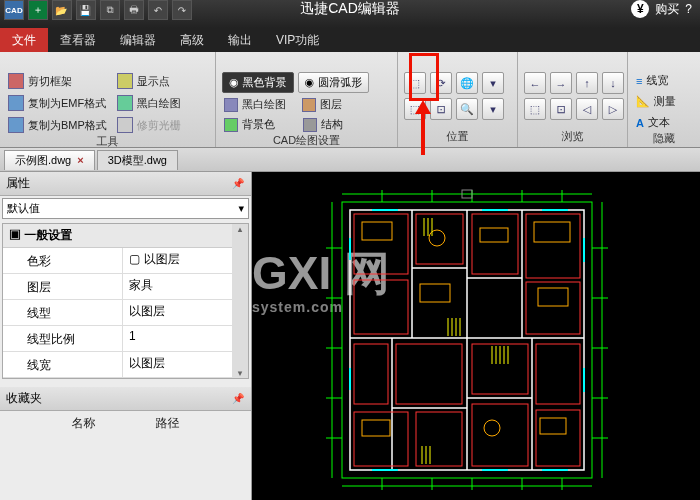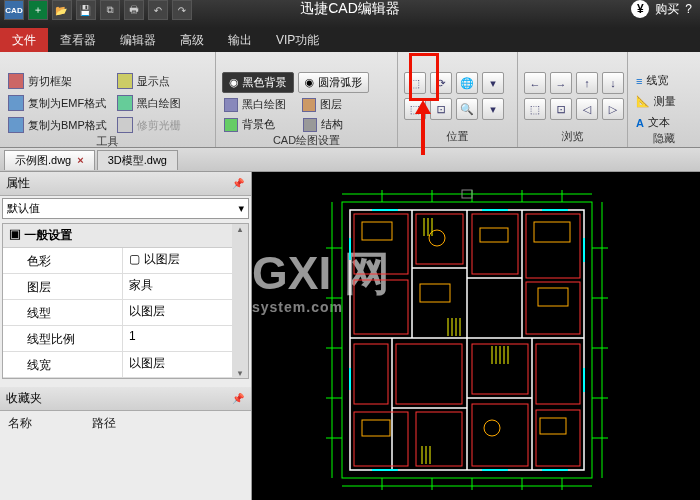--- a/index.html
+++ b/index.html
@@ -37,21 +37,21 @@
   .panel-h { background: linear-gradient(#e4e4e4,#d0d0d0); padding: 3px 6px; border-bottom: 1px solid #aaa; display: flex; justify-content: space-between; align-items: center; }
   .pin { font-size: 10px; }
   .combo { margin: 2px; border: 1px solid #999; background: #fff; padding: 2px 4px; font-size: 11px; display: flex; justify-content: space-between; align-items: center; }
   .prop-body { flex: 0 0 auto; background: #fff; border: 1px solid #aaa; margin: 2px; position: relative; }
   .prop-row { display: flex; border-bottom: 1px solid #ddd; }
   .prop-k { width: 120px; padding: 5px 6px 3px 24px; border-right: 1px solid #ddd; }
   .prop-v { flex: 1; padding: 3px 6px; }
   .prop-hd { background: #e8e8e8; font-weight: bold; padding: 3px 6px; border-bottom: 1px solid #ccc; }
   .prop-hd::before { content: "▣ "; }
   .scroll-hint { position: absolute; right: 0; top: 0; bottom: 0; width: 16px; background: #ddd; display: flex; flex-direction: column; justify-content: space-between; align-items: center; font-size: 9px; color: #666; }
-  .fav { flex: 1; display: flex; flex-direction: column; }
+  .fav { flex: 1; display: flex; flex-direction: column; align-items: center; }
   .fav-cols { display: flex; padding: 4px 8px; gap: 60px; color: #222; }
   .canvas { flex: 1; background: #000; position: relative; overflow: hidden; }
   .ruler-h { position: absolute; top: 0; left: 0; right: 0; height: 16px; background: #000; }
   .ruler-v { position: absolute; top: 0; left: 0; bottom: 0; width: 16px; background: #000; }
   .drawing { position: absolute; left: 70px; top: 16px; }
   .watermark { position: absolute; left: 0; top: 71px; color: rgba(255,255,255,0.6); font-size: 46px; font-weight: bold; font-family: Georgia, serif; letter-spacing: 0; pointer-events: none; }
   .watermark small { display: block; font-size: 14px; letter-spacing: 1px; margin-top: -6px; color: rgba(255,255,255,0.5); }
   svg { display: block; }
 </style>
 </head>

